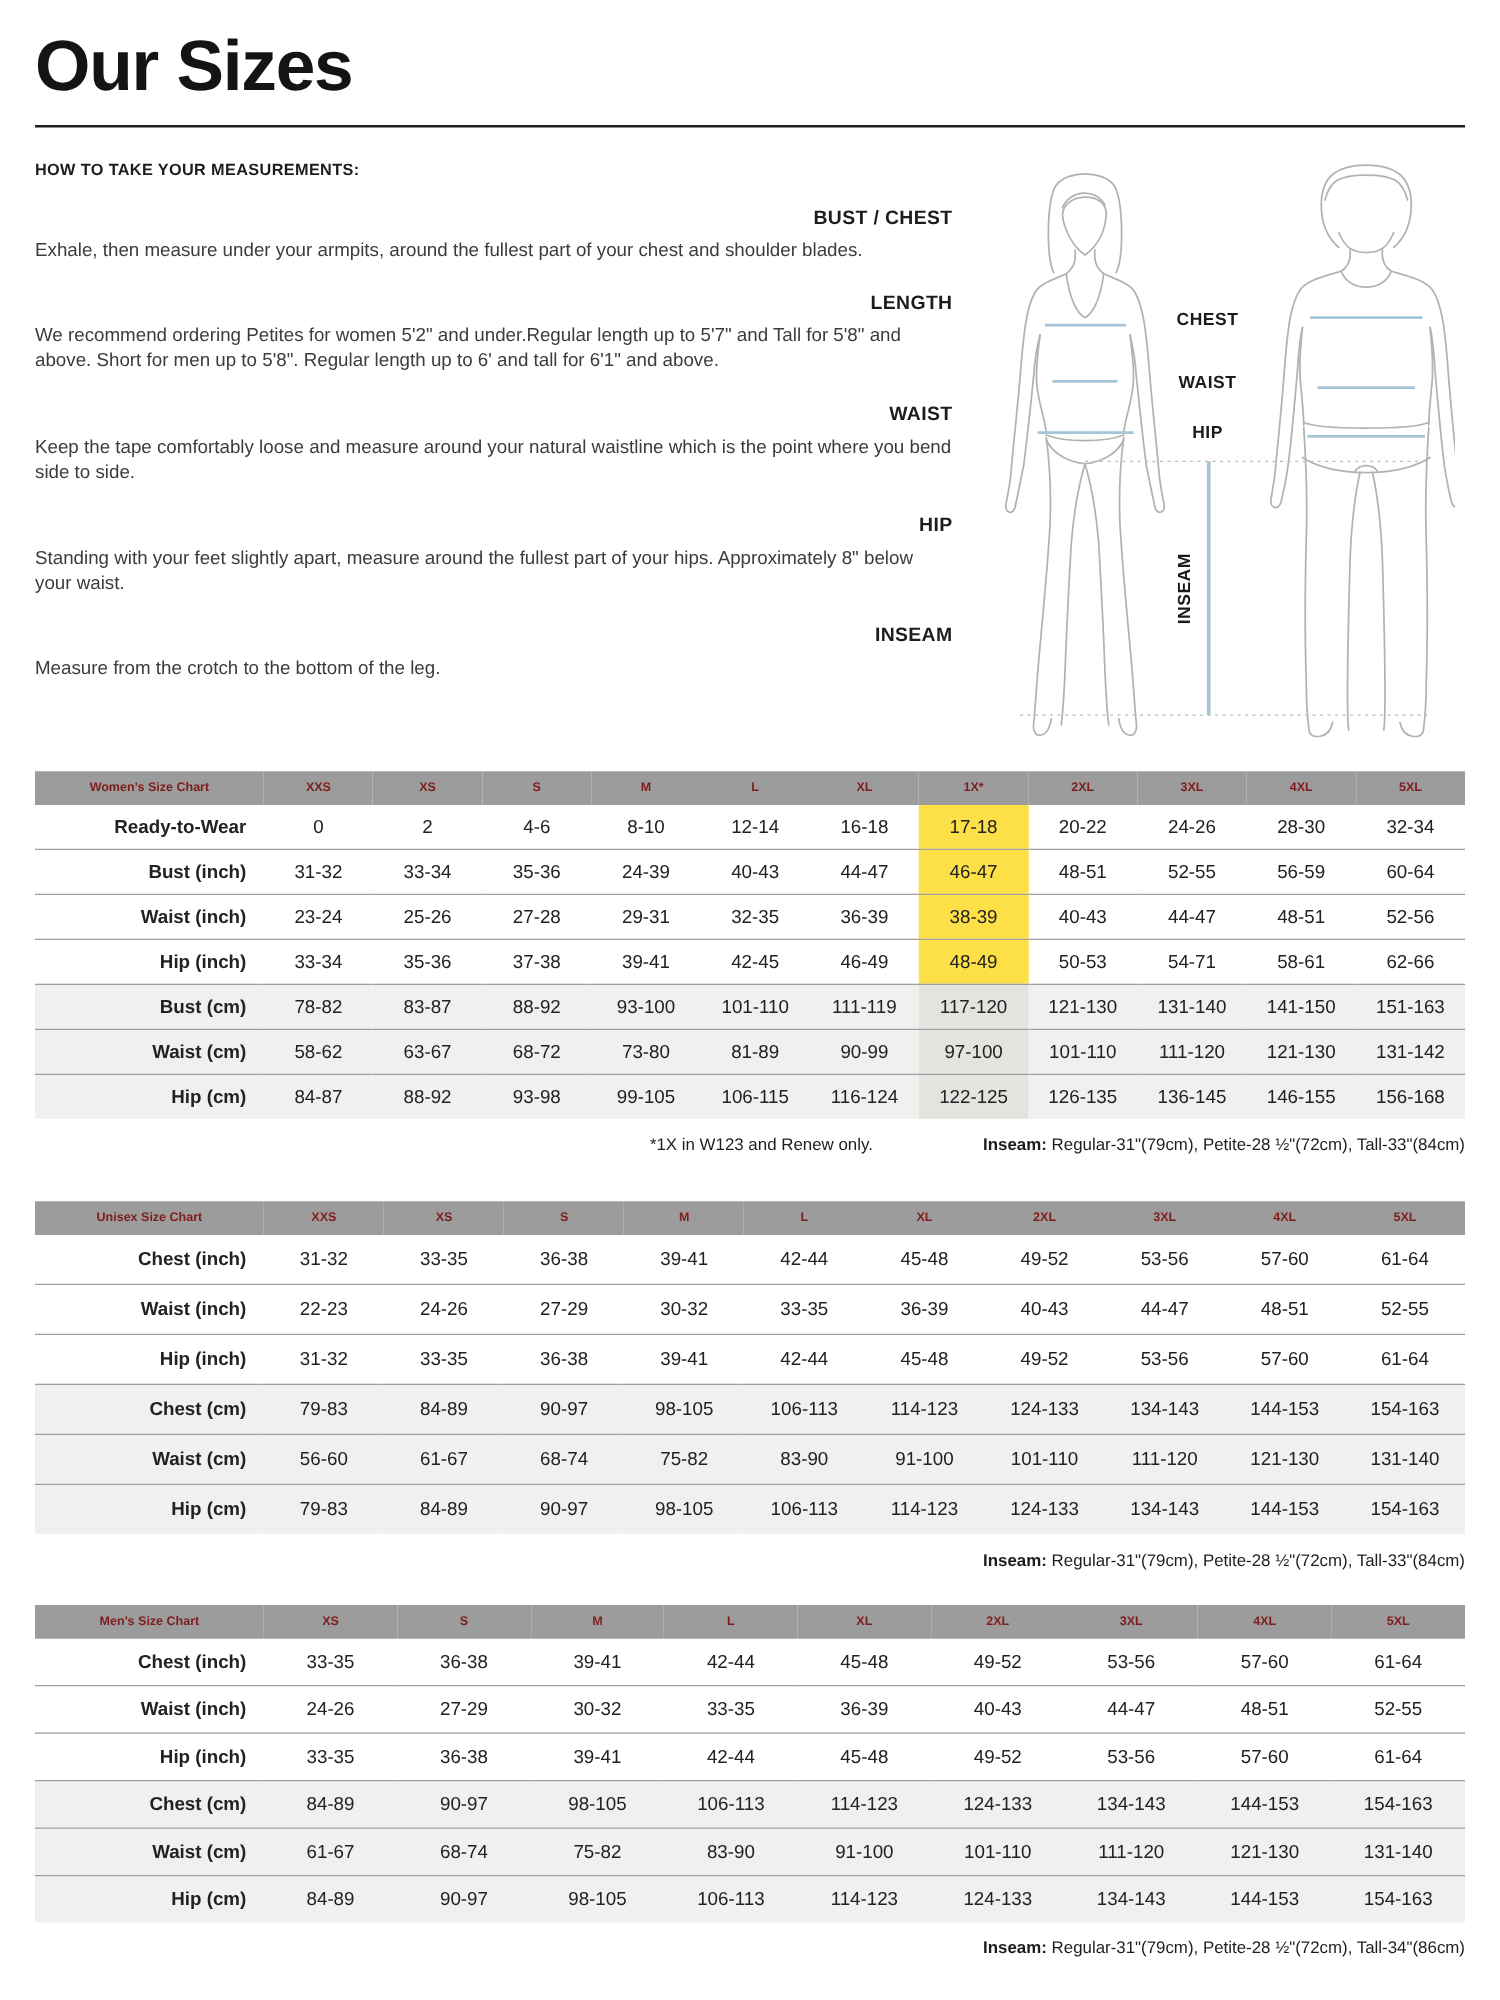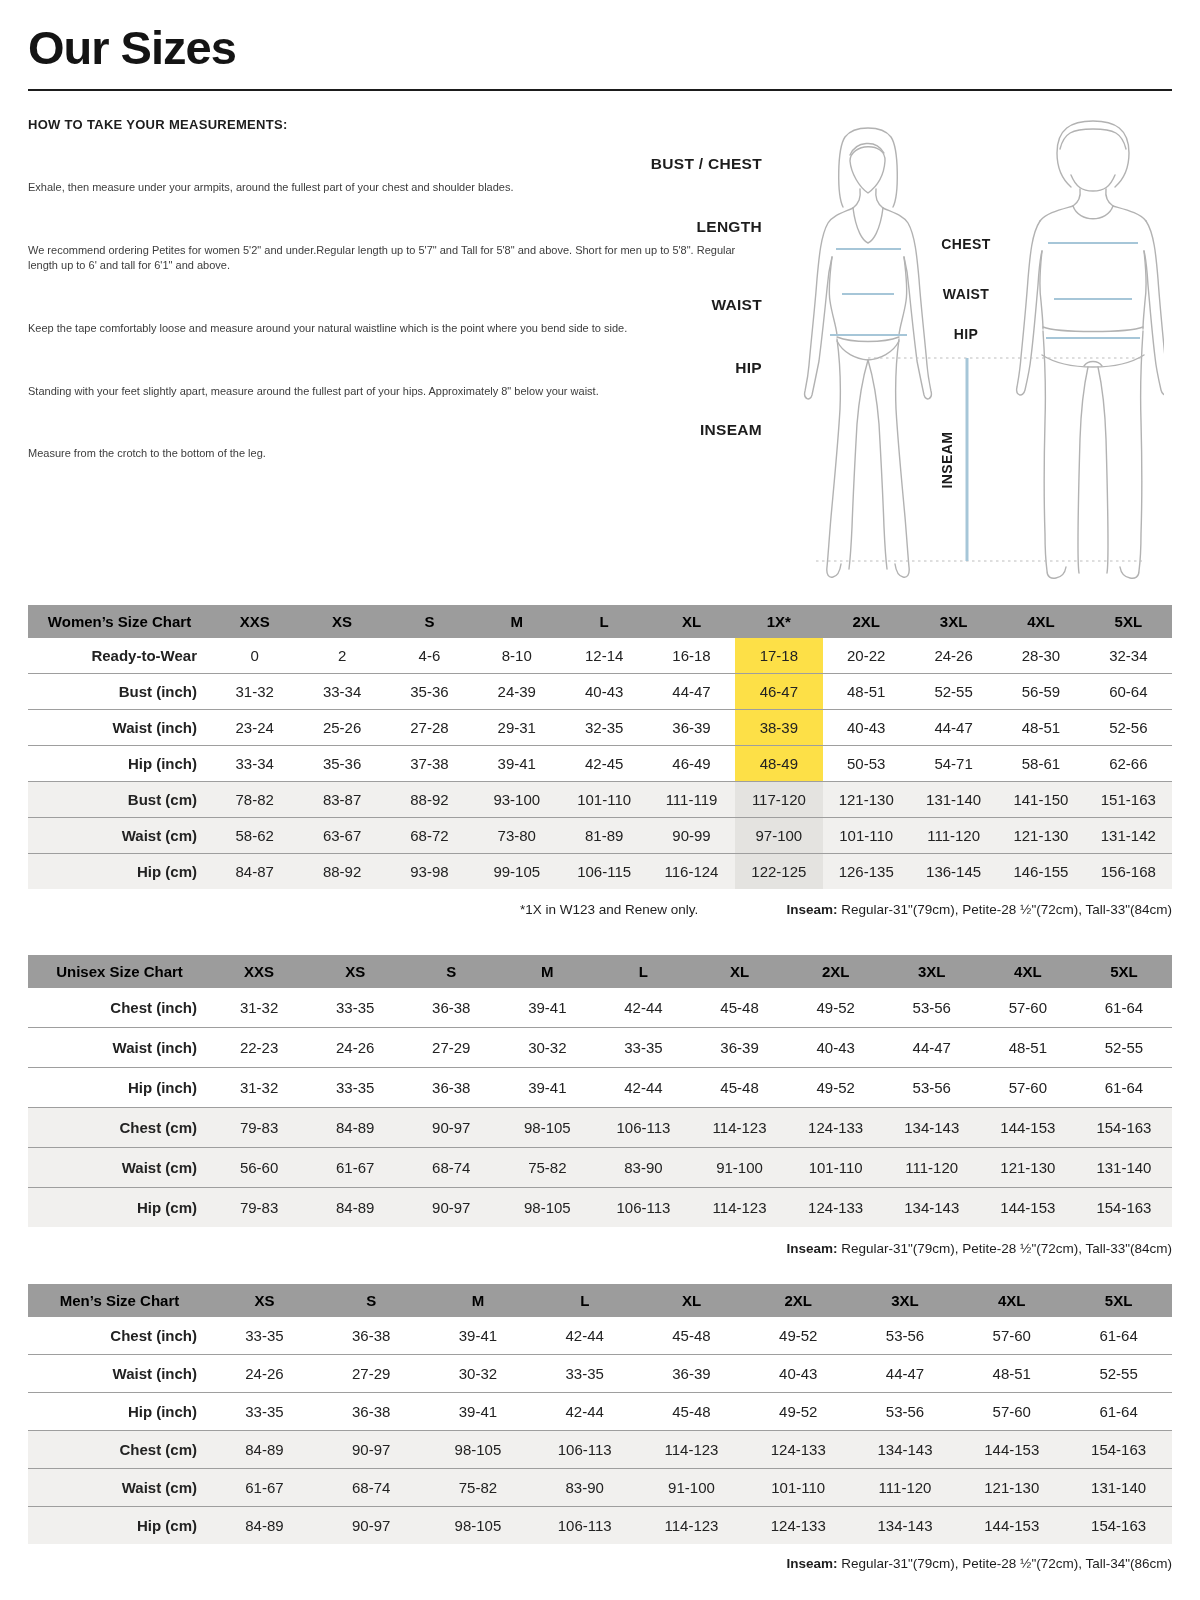--- a/index.html
+++ b/index.html
@@ -4,47 +4,47 @@
 <style>
   * { box-sizing: border-box; margin: 0; padding: 0; }
   html, body { background: #fff; }
   body {
     width: 1200px; height: 1600px; overflow: hidden;
     padding: 22px 28px 0 28px;
     font-family: "Liberation Sans", "DejaVu Sans", sans-serif;
     color: #3c3c3c;
   }
   .page-title {
-    font-size: 47px; font-weight: bold; letter-spacing: -1px;
+    font-size: 57px; font-weight: bold; letter-spacing: -1px;
     color: #141414; line-height: 1.1;
   }
   .title-rule { border: none; border-top: 2.5px solid #1d1d1d; margin-top: 15px; }
 
   .content-row { display: flex; margin-top: 26px; }
   .instructions { flex: 1; max-width: 752px; padding-right: 18px; }
   .how-heading {
     font-size: 13px; font-weight: bold; color: #1d1d1d;
     letter-spacing: .3px; margin-bottom: 6px;
   }
   .inst-section h3 {
     font-size: 15.5px; font-weight: bold; color: #1d1d1d;
     letter-spacing: .3px; margin: 23px 0 7px 0; text-align: right;
   }
-  .inst-section p { font-size: 11px; line-height: 1.36; color: #3c3c3c; }
+  .inst-section p { font-size: 15px; line-height: 1.36; color: #3c3c3c; }
 
   .figure-wrap { flex: none; width: 384px; margin-top: -8px; }
 
   section.chart { margin-top: 22px; }
   section.chart.unisex { margin-top: 36px; }
   section.chart.men { margin-top: 26px; }
 
   table.size-table { width: 100%; border-collapse: collapse; table-layout: fixed; }
   table.size-table thead th {
-    background: #9c9c9c; color: #000000; font-weight: bold;
-    font-size: 15px; padding: 8px 0; text-align: center;
+    background: #9c9c9c; color: #7f1d1d; font-weight: bold;
+    font-size: 10px; padding: 8px 0; text-align: center;
   }
   table.size-table th.corner { width: 16%; }
   table.size-table tbody td {
     text-align: center; font-size: 15px; color: #222;
     padding: 8px 0; line-height: 19px;
     border-top: 1px solid #9e9e9e;
   }
   table.size-table tbody tr:first-child td { border-top: none; }
   .unisex table.size-table tbody td { padding: 10px 0; }
   .men table.size-table tbody td { padding: 9px 0; }

